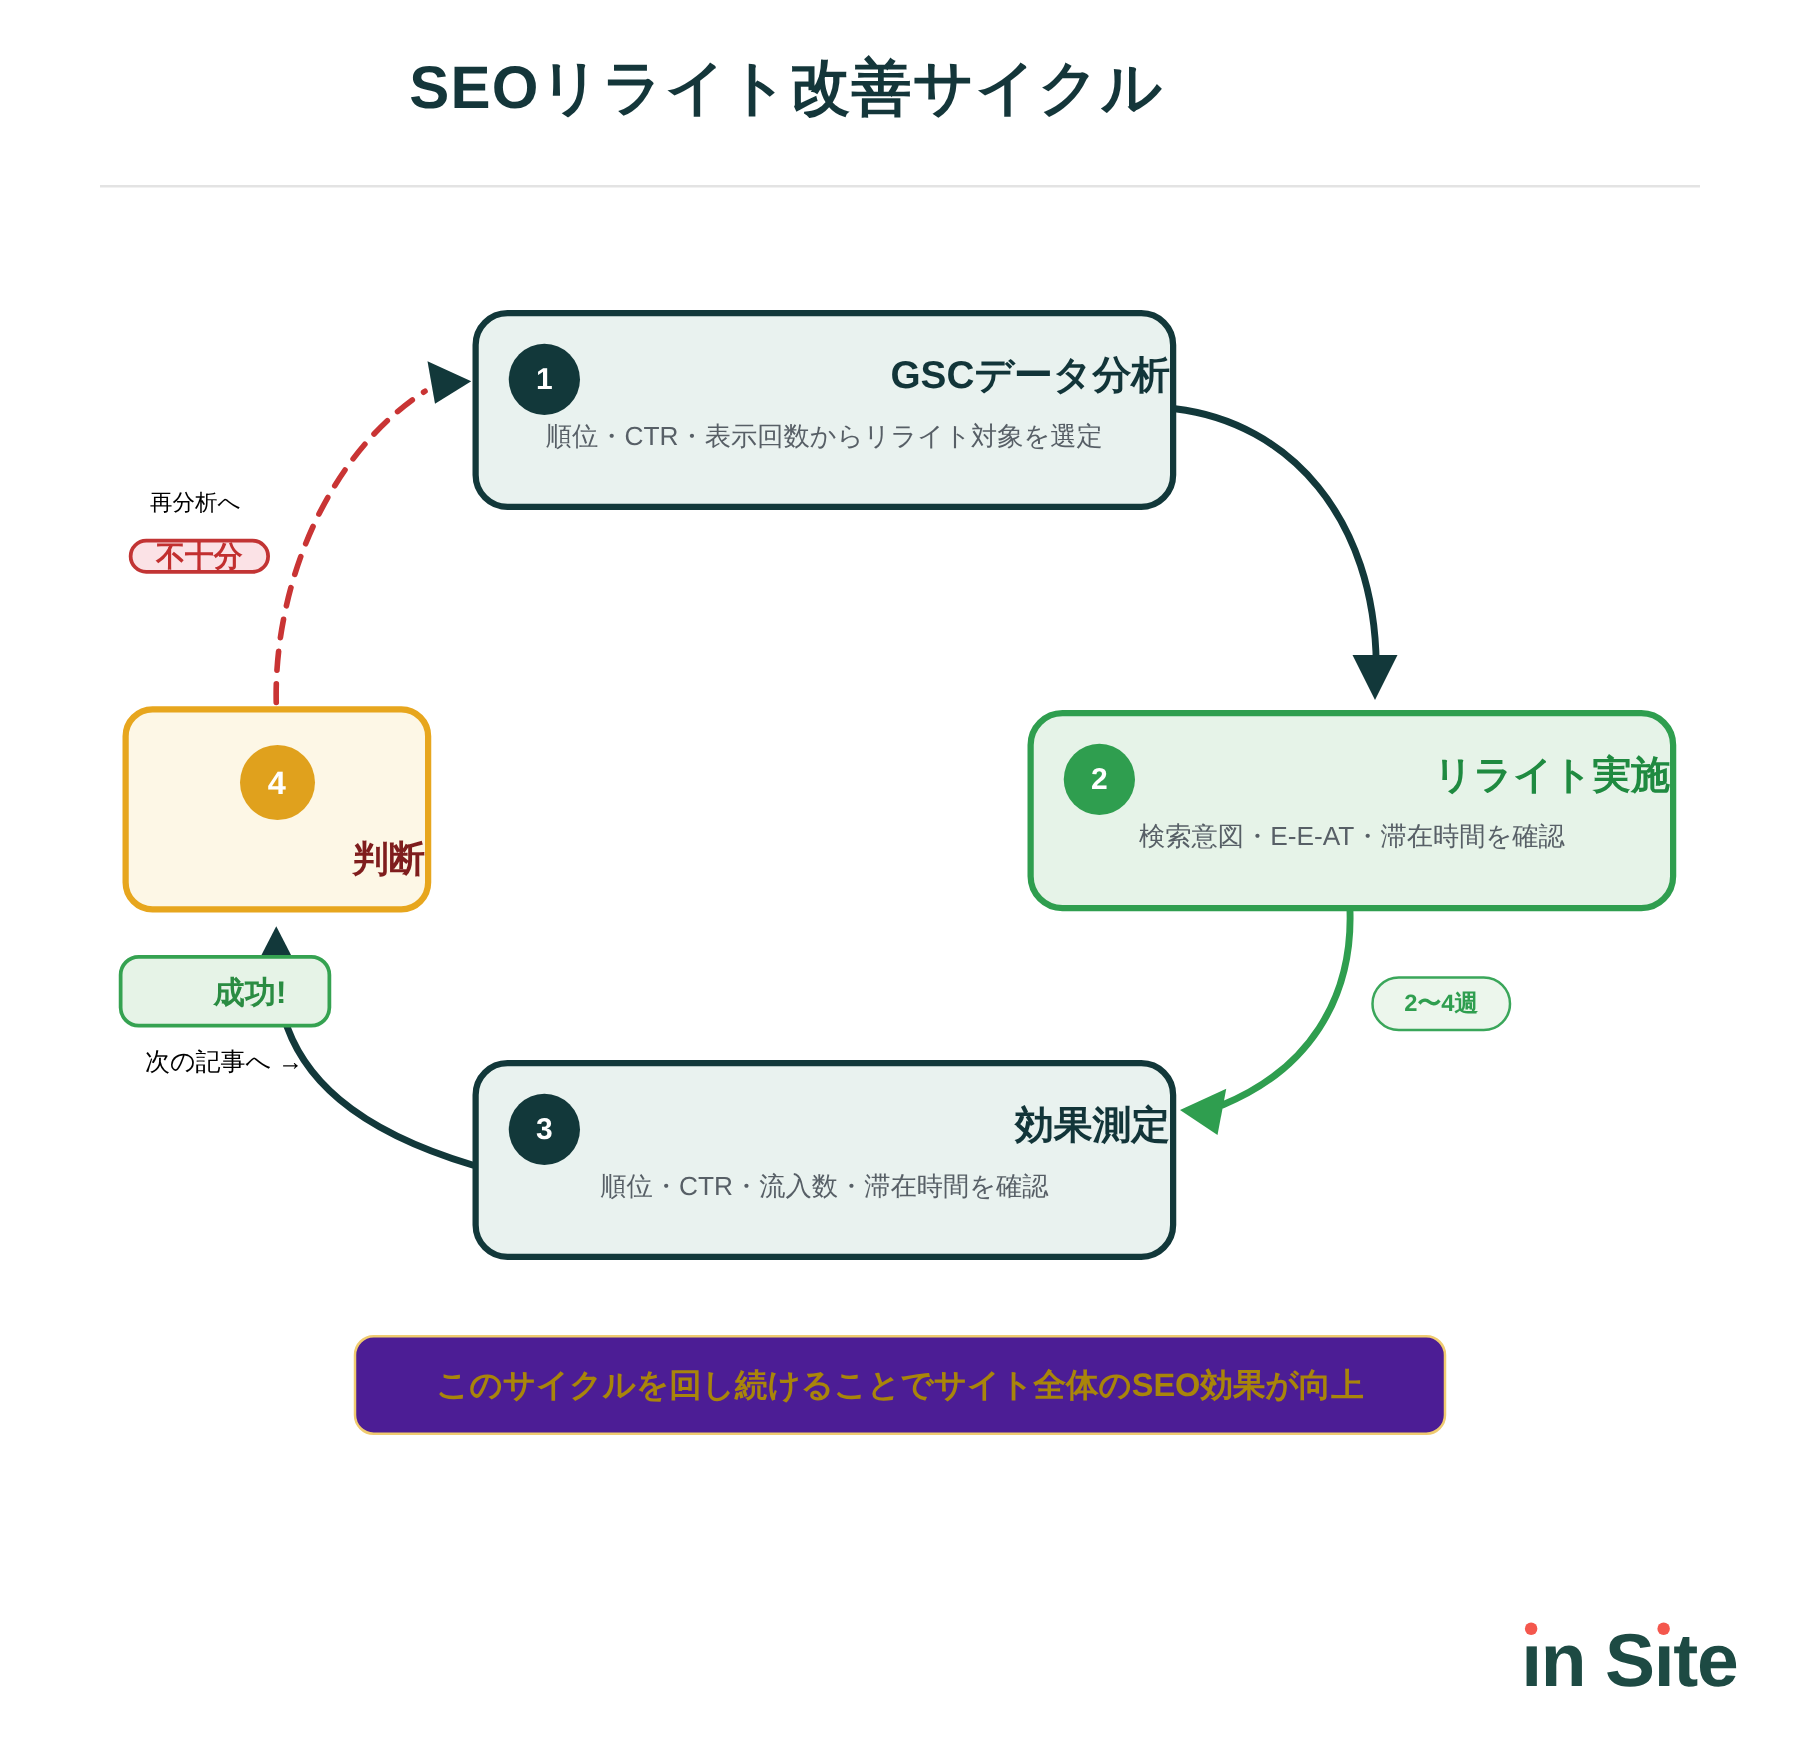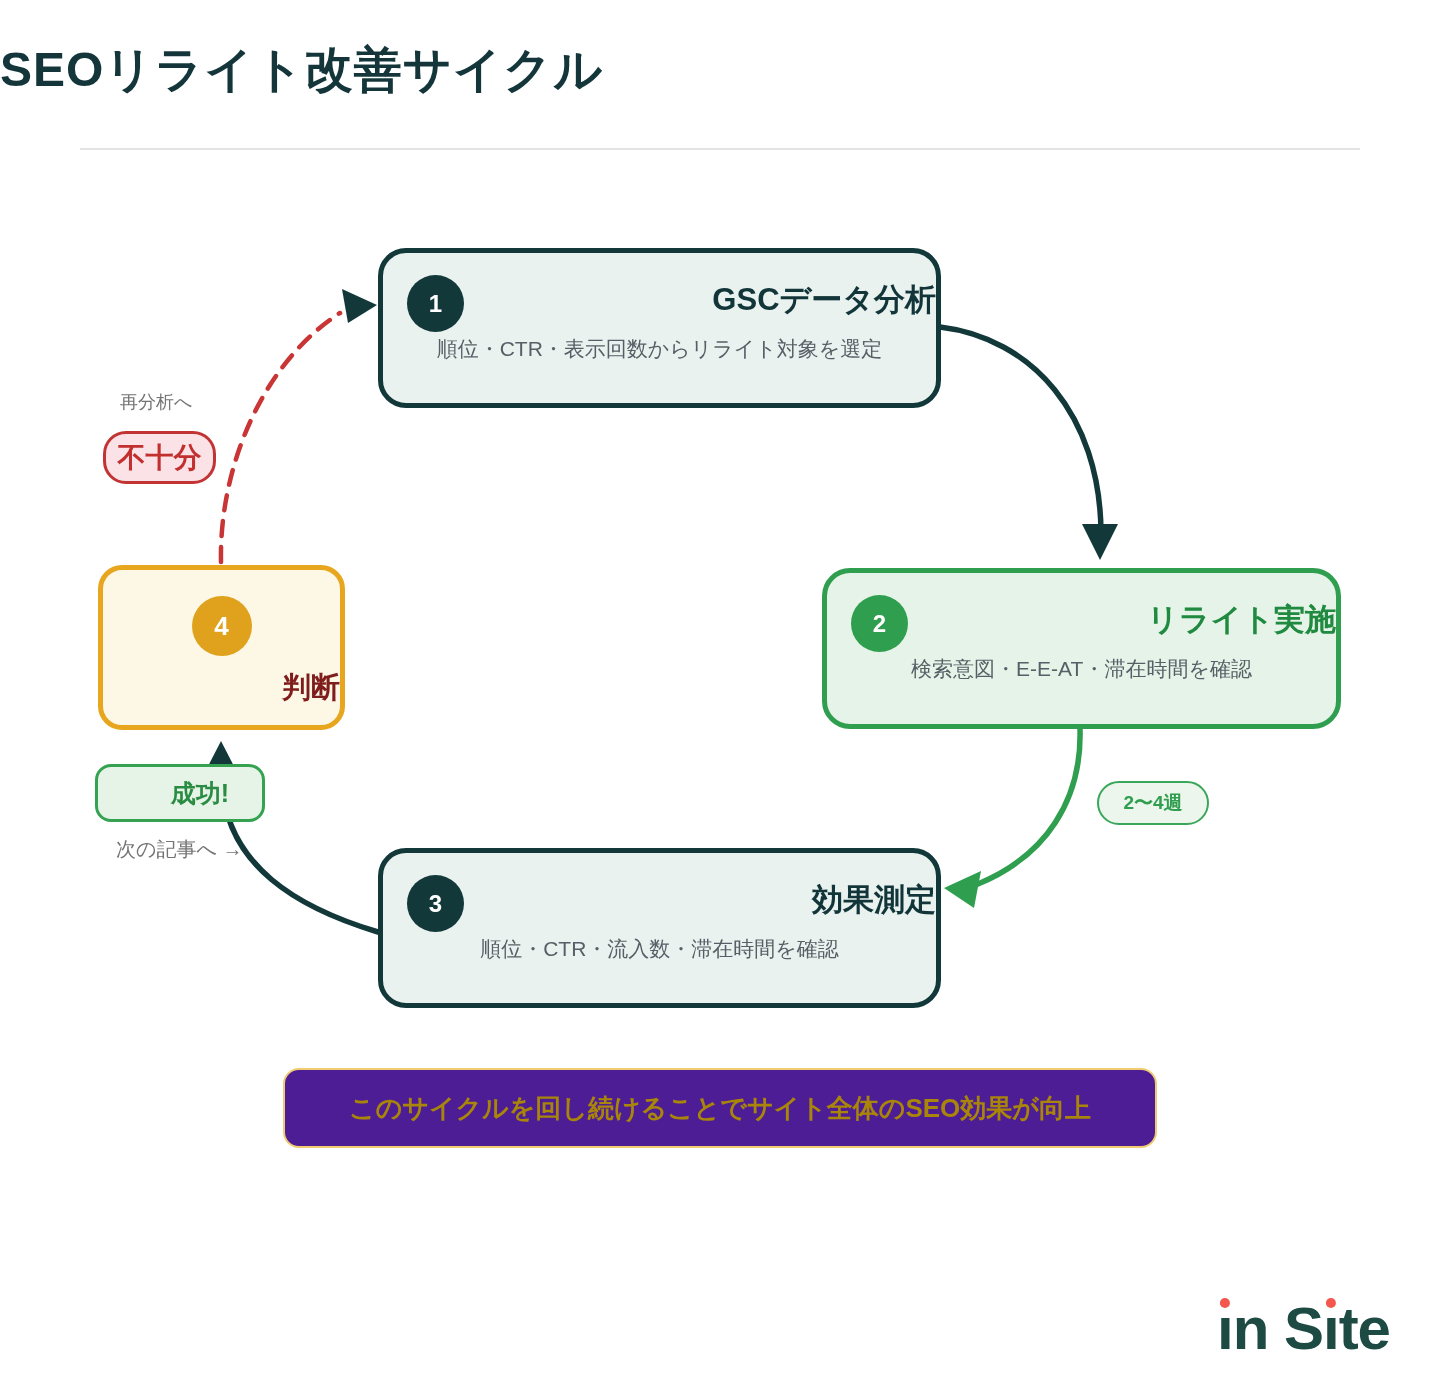--- a/index.html
+++ b/index.html
@@ -1,19 +1,19 @@
 <!DOCTYPE html>
 <html><head>
 <meta charset="utf-8">
 <style>
   html,body{margin:0;padding:0;background:#ffffff;}
   body{font-family:"Liberation Sans","DejaVu Sans",sans-serif;}
   .canvas{position:relative;width:1440px;height:1400px;background:#ffffff;overflow:hidden;}
 
-  .page-title{position:absolute;left:0;top:38px;width:1258px;
+  .page-title{position:absolute;left:0;top:38px;width:1258px;text-align:center;
     font-size:48px;font-weight:bold;color:#14363a;margin:0;letter-spacing:1px;}
   .divider{position:absolute;left:80px;top:148px;width:1280px;height:0;border-top:2px solid #e3e3e3;}
 
   .arrow-layer{position:absolute;left:0;top:0;z-index:2;}
 
   
   .step-box{position:absolute;box-sizing:border-box;border-radius:28px;z-index:3;}
   .box-dark{border:5px solid #12383a;background:#e9f2ef;}
   .box-green{border:5px solid #2f9e4f;background:#e6f3e8;}
   .box-amber{border:5px solid #e7a61e;background:#fdf7e6;border-radius:24px;}
@@ -34,27 +34,27 @@
 
   
   .center-circle{position:absolute;left:578px;top:584px;width:172px;height:172px;border-radius:50%;
     background:#f0f3f2;display:flex;flex-direction:column;align-items:center;justify-content:center;
     z-index:3;}
   .center-circle div{font-size:27px;font-weight:bold;color:#123a3c;line-height:1.35;}
 
   
   .pill{position:absolute;box-sizing:border-box;display:flex;align-items:center;justify-content:center;
     font-weight:bold;z-index:4;}
-  .pill-red{left:103px;top:431px;width:113px;height:53px;border-radius:23px;
-    border:3px solid #c23434;background:#fbe2e6;color:#c22f2f;font-size:28px;}
+  .pill-red{left:103px;top:431px;width:113px;height:28px;border-radius:23px;
+    border:3px solid #c23434;background:#fbe2e6;color:#c22f2f;font-size:23px;}
   .pill-success{left:95px;top:764px;width:170px;height:58px;border-radius:16px;
     border:3px solid #35a251;background:#e6f3e7;color:#2a8c42;font-size:25px;padding-left:40px;}
   .pill-weeks{left:1097px;top:781px;width:112px;height:44px;border-radius:22px;
     border:2.5px solid #3aa65a;background:#ecf6ec;color:#2f9e4f;font-size:19px;}
-  .float-label{position:absolute;color:#737373;z-index:1;}
+  .float-label{position:absolute;color:#000000;z-index:1;}
   .label-reanalyze{left:120px;top:390px;font-size:18px;}
   .label-next{left:116px;top:836px;font-size:20px;}
 
   
   .note{position:absolute;left:283px;top:1068px;width:874px;height:80px;box-sizing:border-box;
     border:2.5px solid #f0cb70;background:#4c1d95;border-radius:16px;
     display:flex;align-items:center;justify-content:center;z-index:3;}
   .note span{font-size:26px;font-weight:bold;color:#a9850a;}
 
   

